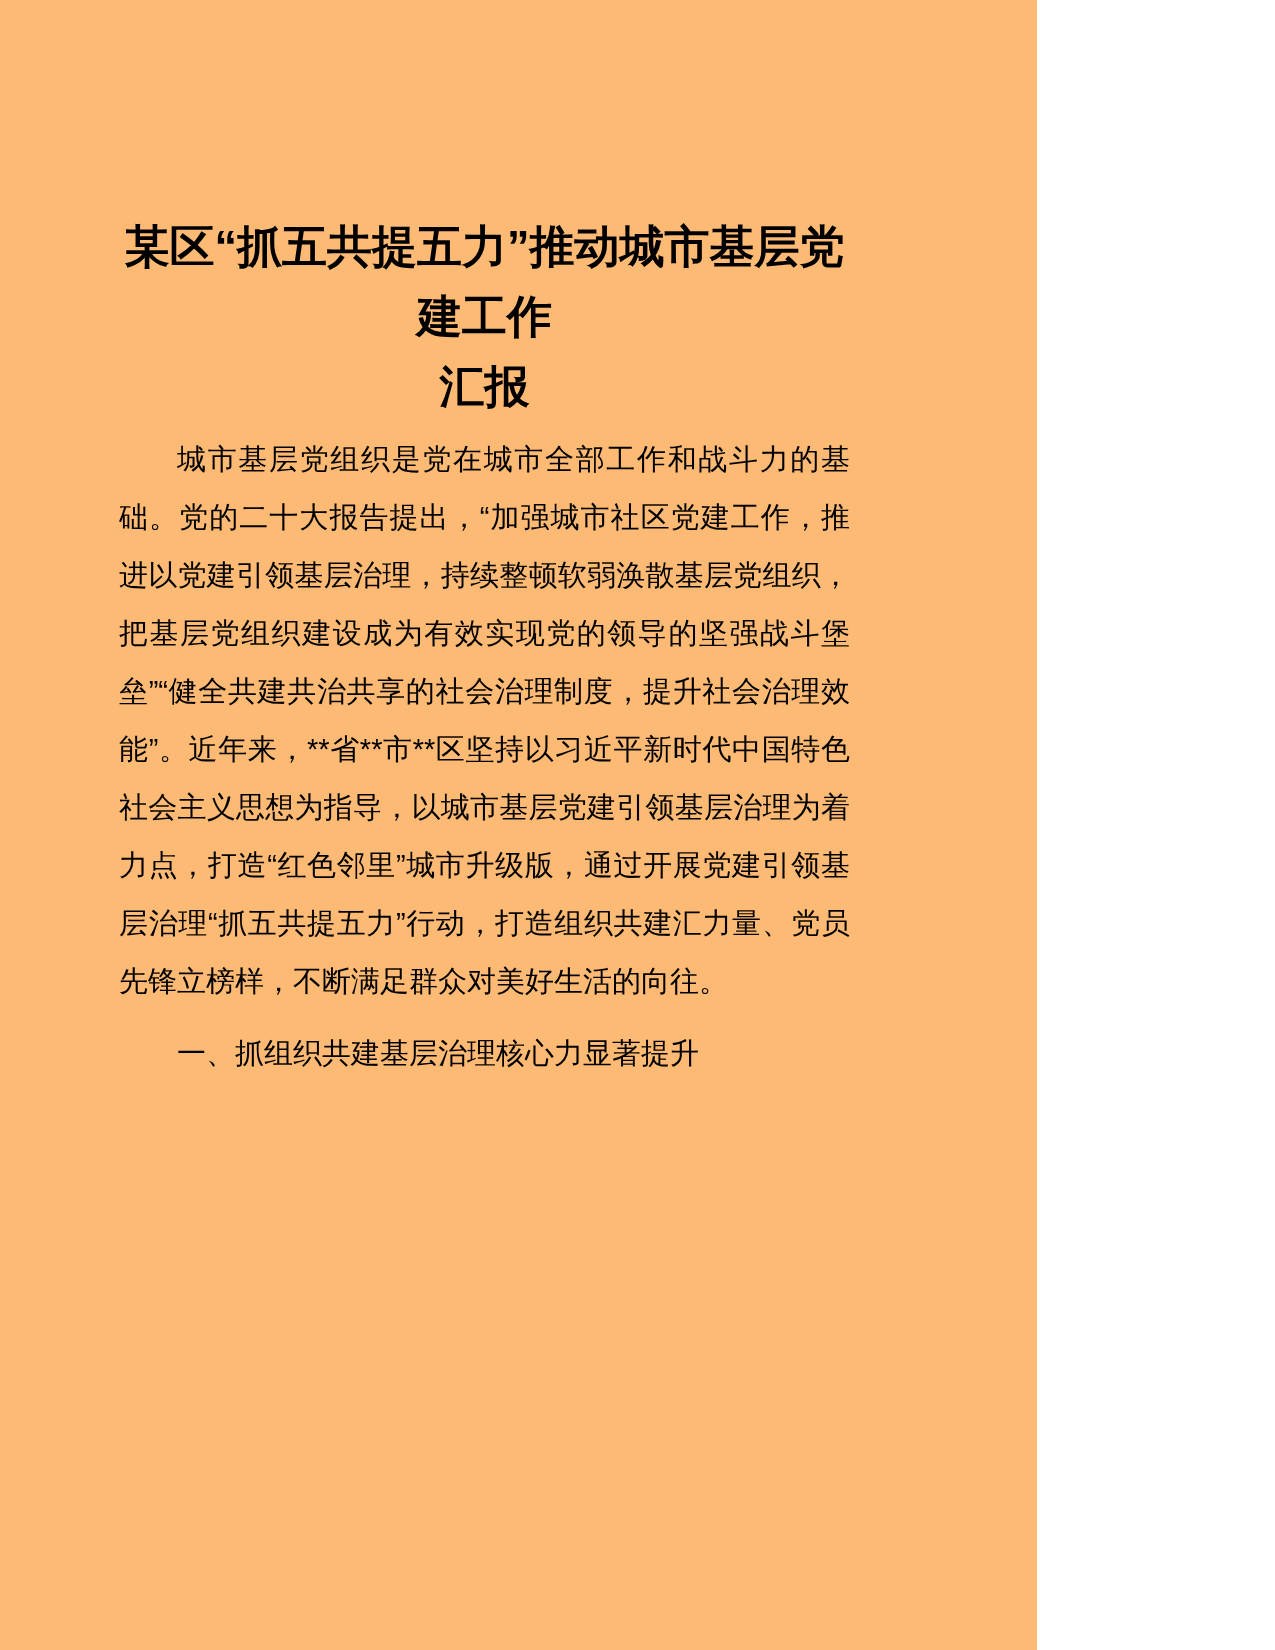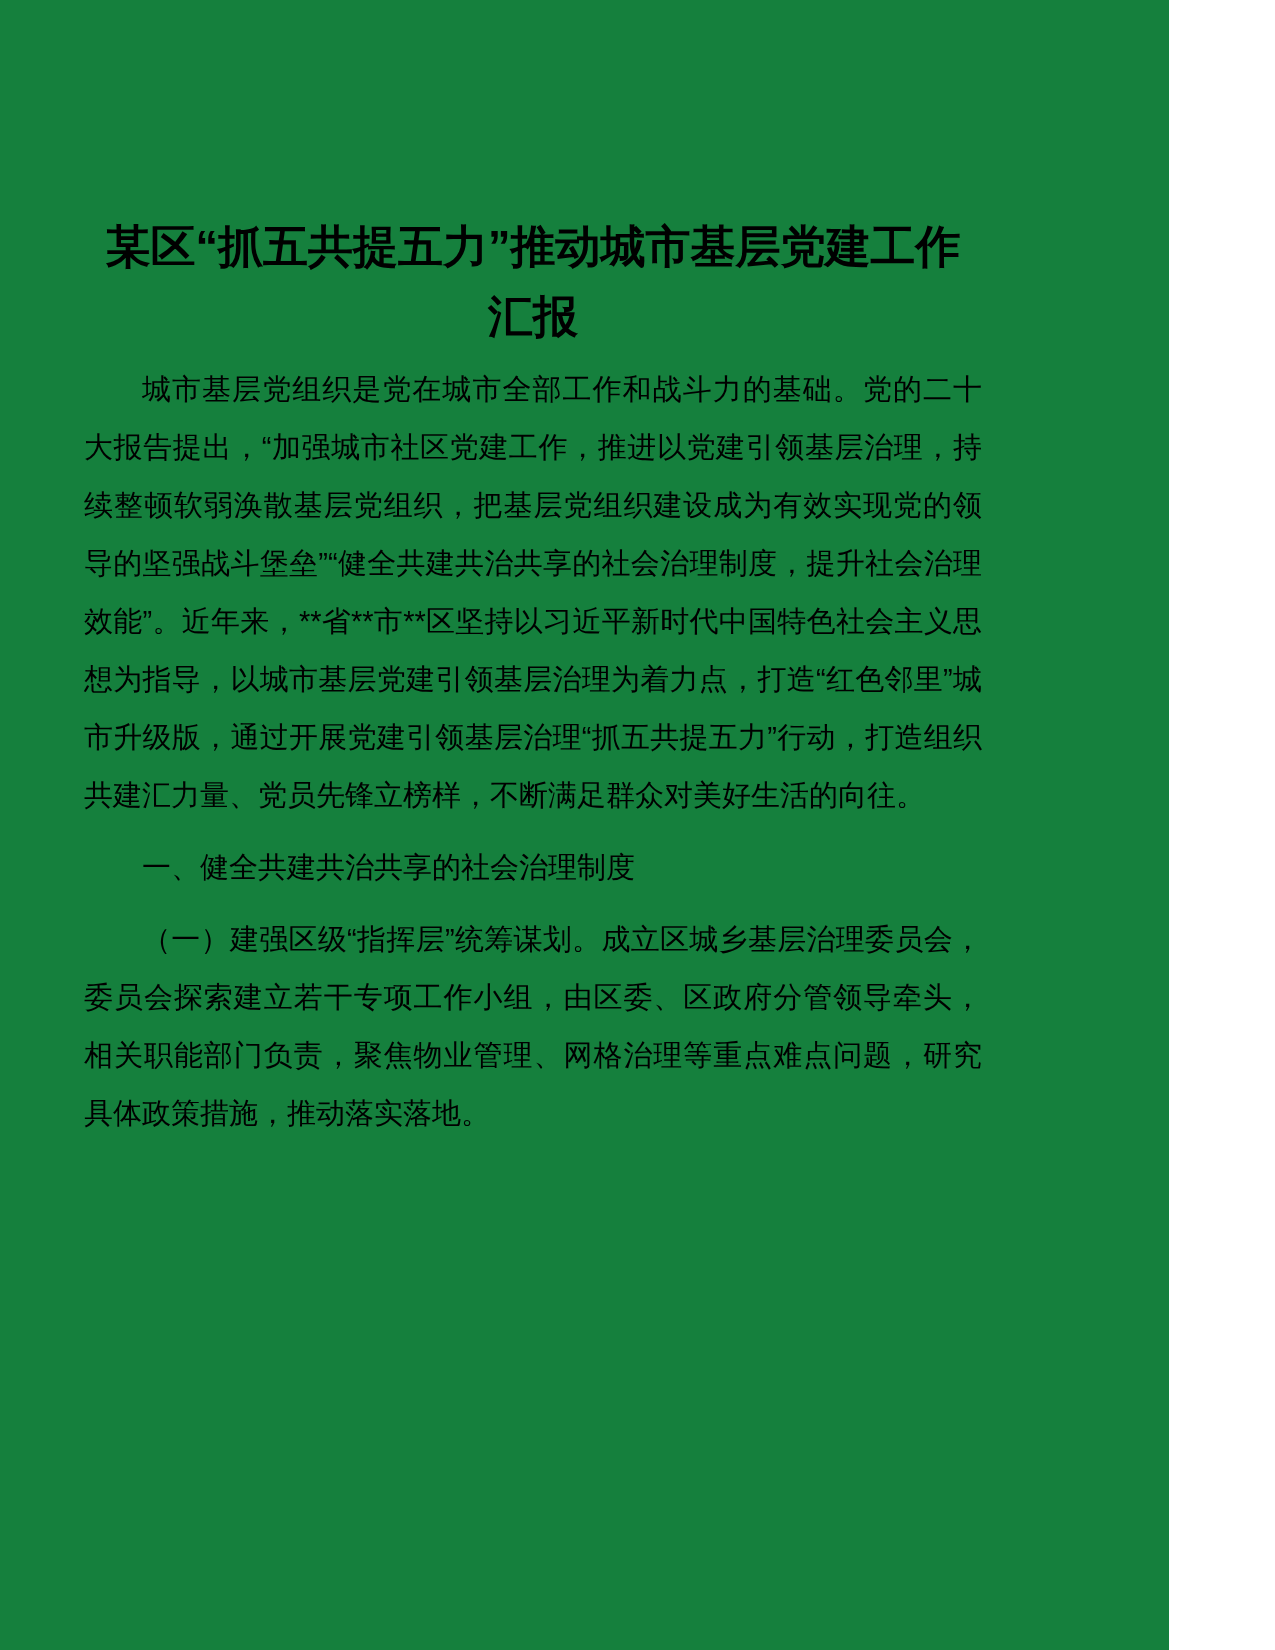--- a/index.html
+++ b/index.html
@@ -8,24 +8,24 @@
       background: #ffffff;
     }
     body {
       width: 1275px;
       height: 1650px;
       font-family: "Liberation Sans", sans-serif;
       color: #000000;
     }
     .page {
       box-sizing: border-box;
-      width: 1169px;
+      width: 1037px;
       height: 1650px;
-      padding: 212px 187px 40px 84px;
-      background: #15803d;
+      padding: 212px 187px 40px 119px;
+      background: #fdba74;
       overflow: hidden;
     }
     .doc-title {
       margin: 0 0 8px 0;
       font-size: 45px;
       line-height: 70px;
       font-weight: 700;
       text-align: center;
       letter-spacing: 0;
     }
@@ -48,20 +48,19 @@
 <body>
 
 <div class="page">
 
   <h1 class="doc-title"><span>某区“抓五共提五力”推动城市基层党建工作</span><br><span>汇报</span></h1>
 
   <div class="doc-body">
 
     <p>城市基层党组织是党在城市全部工作和战斗力的基础。党的二十大报告提出，“加强城市社区党建工作，推进以党建引领基层治理，持续整顿软弱涣散基层党组织，把基层党组织建设成为有效实现党的领导的坚强战斗堡垒”“健全共建共治共享的社会治理制度，提升社会治理效能”。近年来，**省**市**区坚持以习近平新时代中国特色社会主义思想为指导，以城市基层党建引领基层治理为着力点，打造“红色邻里”城市升级版，通过开展党建引领基层治理“抓五共提五力”行动，打造组织共建汇力量、党员先锋立榜样，不断满足群众对美好生活的向往。</p>
 
-    <p class="section-heading">一、健全共建共治共享的社会治理制度</p>
+    <p class="section-heading">一、抓组织共建基层治理核心力显著提升</p>
 
 
-    <p>（一）建强区级“指挥层”统筹谋划。成立区城乡基层治理委员会，委员会探索建立若干专项工作小组，由区委、区政府分管领导牵头，相关职能部门负责，聚焦物业管理、网格治理等重点难点问题，研究具体政策措施，推动落实落地。</p>
 
   </div>
 
 </div>
 
 </body></html>

